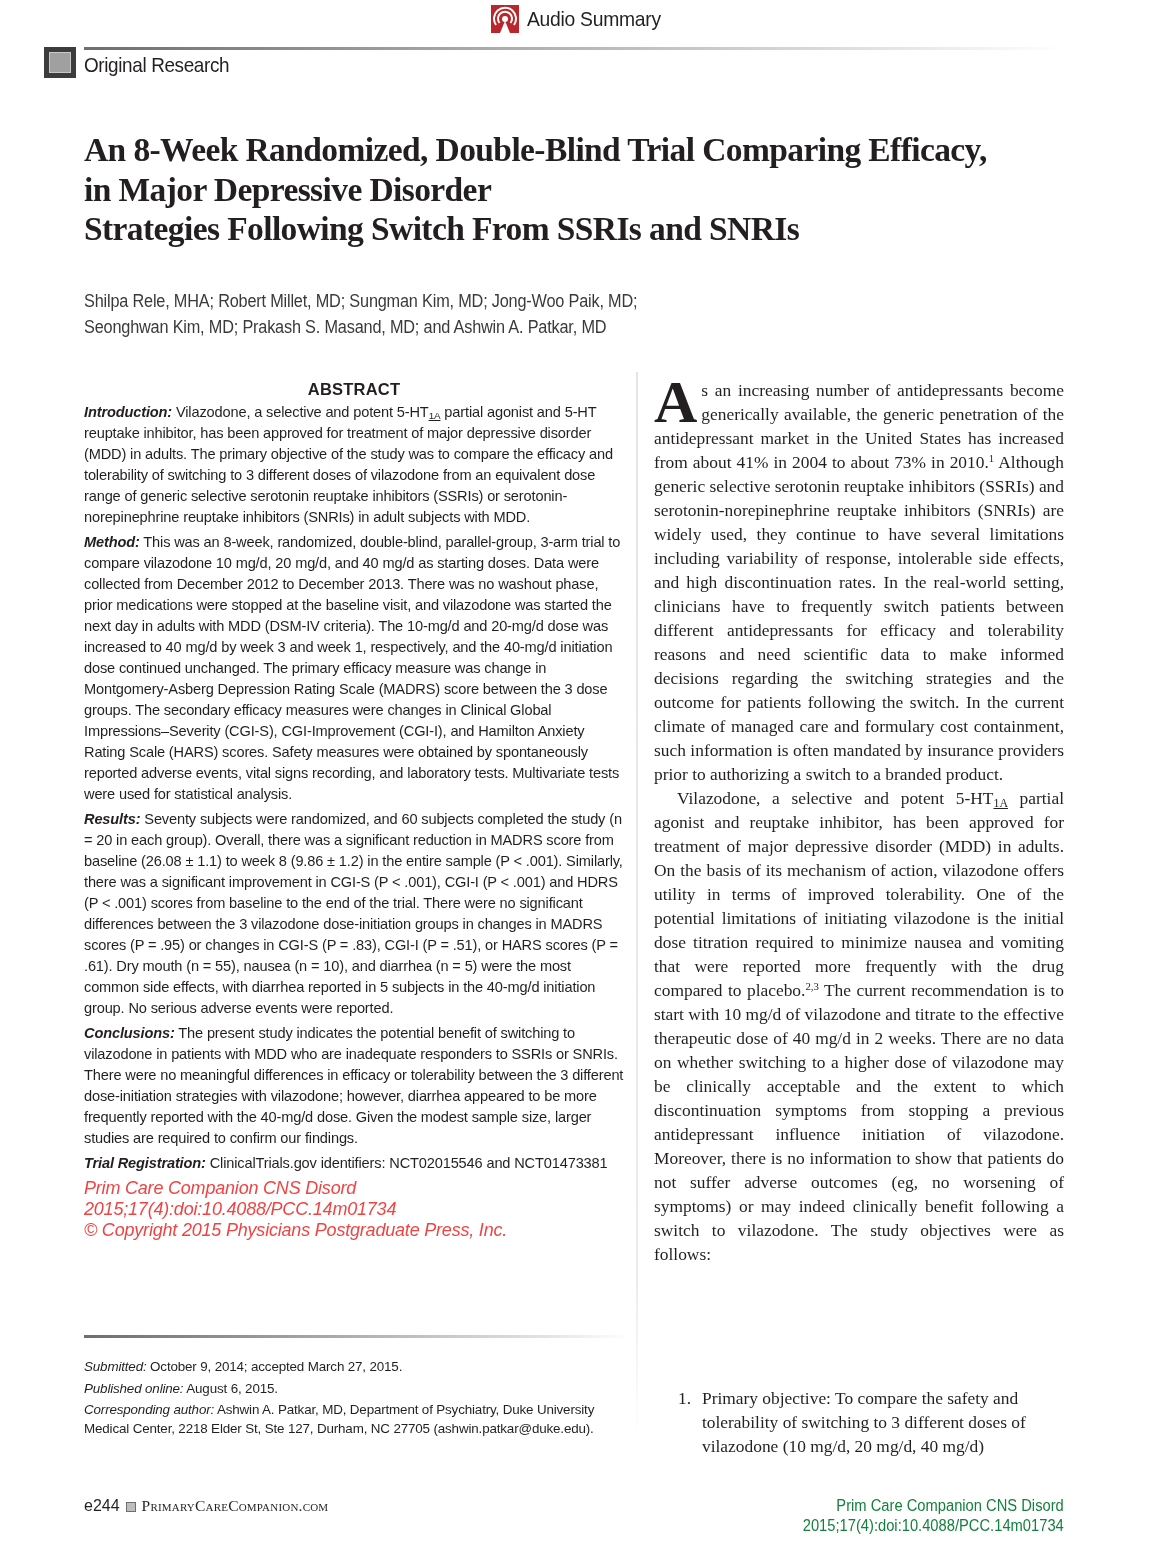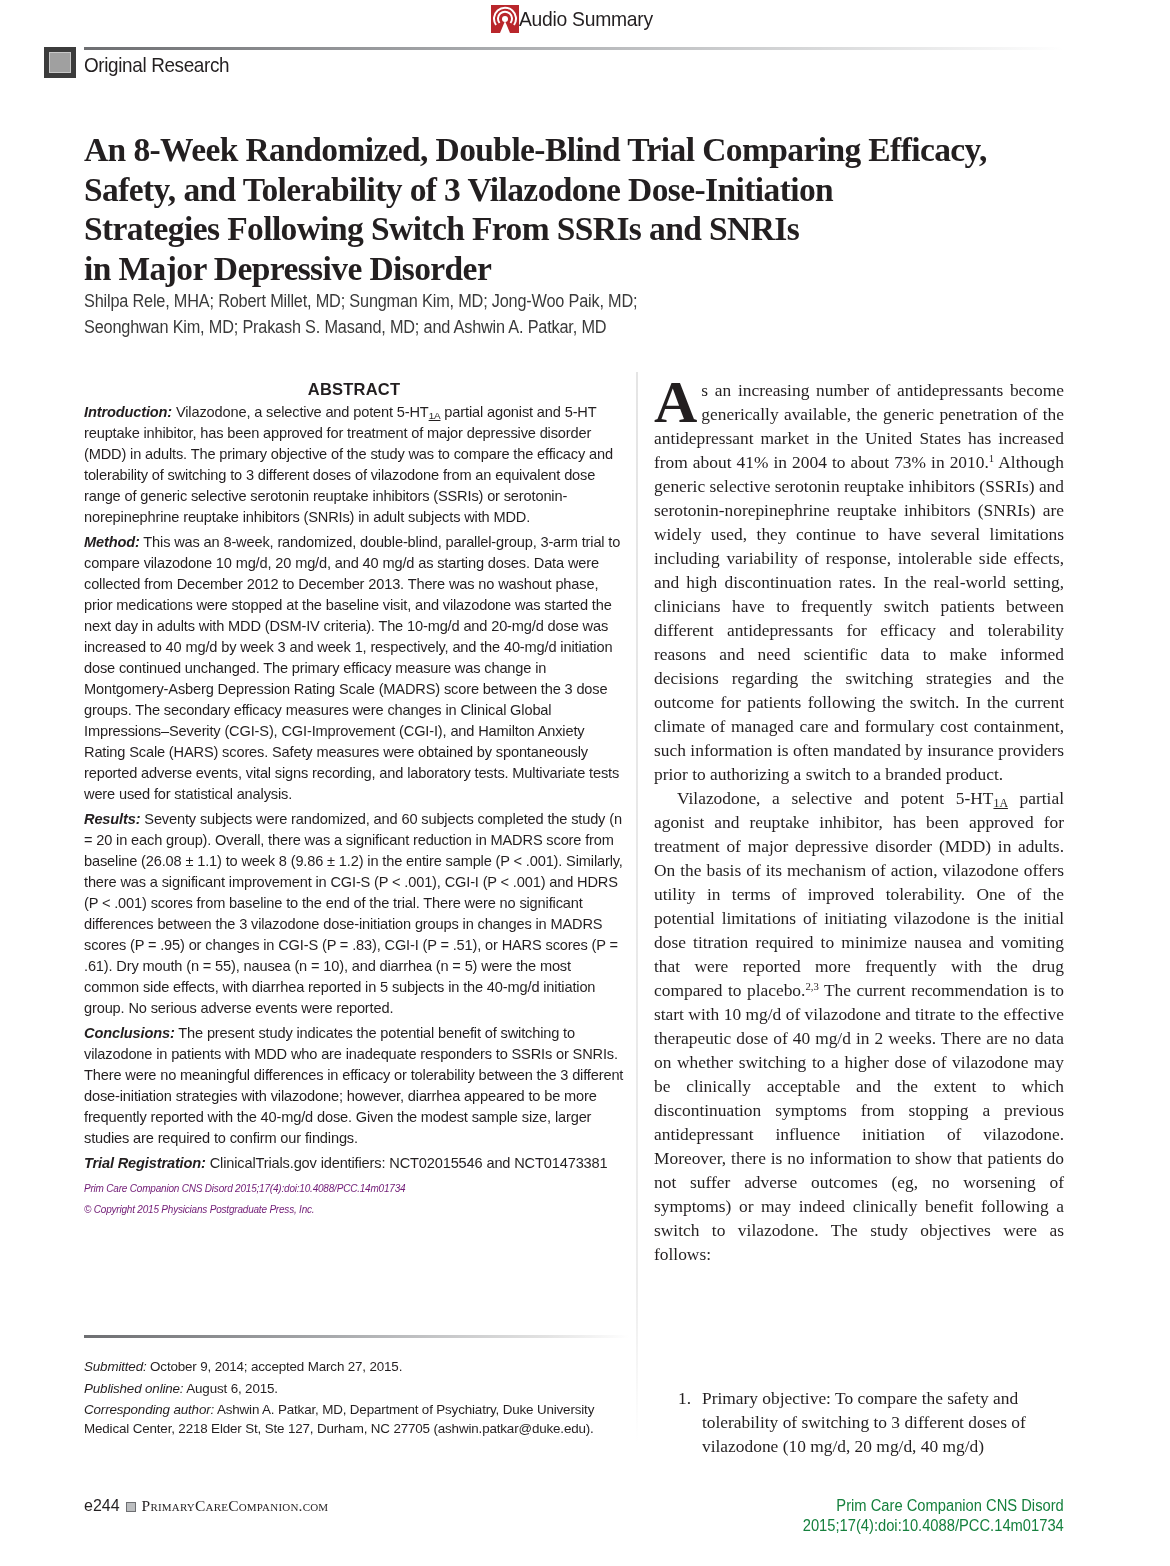--- a/index.html
+++ b/index.html
@@ -1,20 +1,20 @@
 <!DOCTYPE html>
 <html><head>
   <meta charset="utf-8">
   <style>
     * { box-sizing: border-box; margin: 0; padding: 0; }
     html, body { width: 1170px; height: 1566px; background: #ffffff; overflow: hidden; }
     body { position: relative; color: #231f20; font-family: "Liberation Sans", sans-serif; }
 
     
-    .audio { position: absolute; left: 491px; top: 4px; height: 30px; display: flex; align-items: center; }
+    .audio { position: absolute; left: 491px; top: 4px; height: 30px; display: flex; align-items: center; gap: 8px; }
     .audio-icon { width: 28px; height: 28px; background: #b9262b; position: relative; overflow: hidden; }
     .audio-icon svg { position: absolute; left: 0; top: 0; }
     .audio-label { font-family: "Liberation Sans", sans-serif; font-size: 21px; color: #231f20; letter-spacing: -0.3px; font-stretch: condensed; transform: scaleX(0.92); transform-origin: left center; }
 
     
     .section-rule { position: absolute; left: 84px; top: 47px; width: 980px; height: 3px;
       background: linear-gradient(to right, #6d6e71 0%, #a7a9ac 40%, #d8d9da 75%, rgba(255,255,255,0) 100%); }
     .section-box { position: absolute; left: 44px; top: 47px; width: 32px; height: 31px; background: #3c3c3c; }
     .section-box-inner { position: absolute; left: 5px; top: 5px; width: 22px; height: 21px; background: #a0a0a0; border: 1px solid #c8c8c8; }
     .section-label { position: absolute; left: 84px; top: 53px; font-size: 21px; color: #231f20; letter-spacing: -0.4px; transform: scaleX(0.9); transform-origin: left center; }
@@ -25,21 +25,21 @@
 
     .authors { position: absolute; left: 84px; top: 288px; width: 700px; font-size: 17.5px; line-height: 26px; color: #3a3a3a; letter-spacing: -0.2px; }
     .authors span { display: block; white-space: nowrap; transform: scaleX(0.93); transform-origin: left center; }
 
     
     .abstract { position: absolute; left: 84px; top: 378px; width: 540px; font-size: 14.6px; line-height: 21px; color: #231f20; }
     .abstract-heading { font-weight: bold; font-size: 16.5px; line-height: 22px; letter-spacing: 0.2px; margin-bottom: 2px; text-align: center; }
     .abs-para { margin-bottom: 4px; text-align: left; letter-spacing: -0.15px; }
     .abs-label { font-weight: bold; font-style: italic; }
     .abs-it { }
-    .citation { font-style: italic; font-size: 10px; line-height: 21px; color: #701a75; letter-spacing: -0.2px; }
+    .citation { font-style: italic; font-size: 18px; line-height: 21px; color: #ef4444; letter-spacing: -0.2px; }
 
     .abs-rule { position: absolute; left: 84px; top: 1335px; width: 545px; height: 3px;
       background: linear-gradient(to right, #6d6e71 0%, #a7a9ac 45%, #e3e3e3 85%, rgba(255,255,255,0) 100%); }
 
     .meta { position: absolute; left: 84px; top: 1358px; width: 545px; font-size: 13.4px; line-height: 18.5px; color: #231f20; letter-spacing: -0.15px; }
     .meta .row { margin-bottom: 3px; }
     .meta .lbl { font-style: italic; }
 
     
     .col-divider { position: absolute; left: 636px; top: 372px; width: 2px; height: 1070px;
@@ -81,23 +81,22 @@
 </div>
 
 <div class="section-rule"></div>
 <div class="section-box">
     <div class="section-box-inner"></div>
   </div>
 <div class="section-label">Original Research</div>
 
 <h1 class="title">
   <span>An 8-Week Randomized, Double-Blind Trial Comparing Efficacy,</span>
-  <span>Safety, and Tolerability of 3 Vilazodone Dose-Initiation</span>
+  <span>in Major Depressive Disorder</span>
   <span>Strategies Following Switch From SSRIs and SNRIs</span>
-  <span>in Major Depressive Disorder</span>
 </h1>
 
 <div class="authors">
   <span>Shilpa Rele, MHA; Robert Millet, MD; Sungman Kim, MD; Jong-Woo Paik, MD;</span>
   <span>Seonghwan Kim, MD; Prakash S. Masand, MD; and Ashwin A. Patkar, MD</span>
 </div>
 
 <div class="abstract">
   <div class="abstract-heading">ABSTRACT</div>
 

